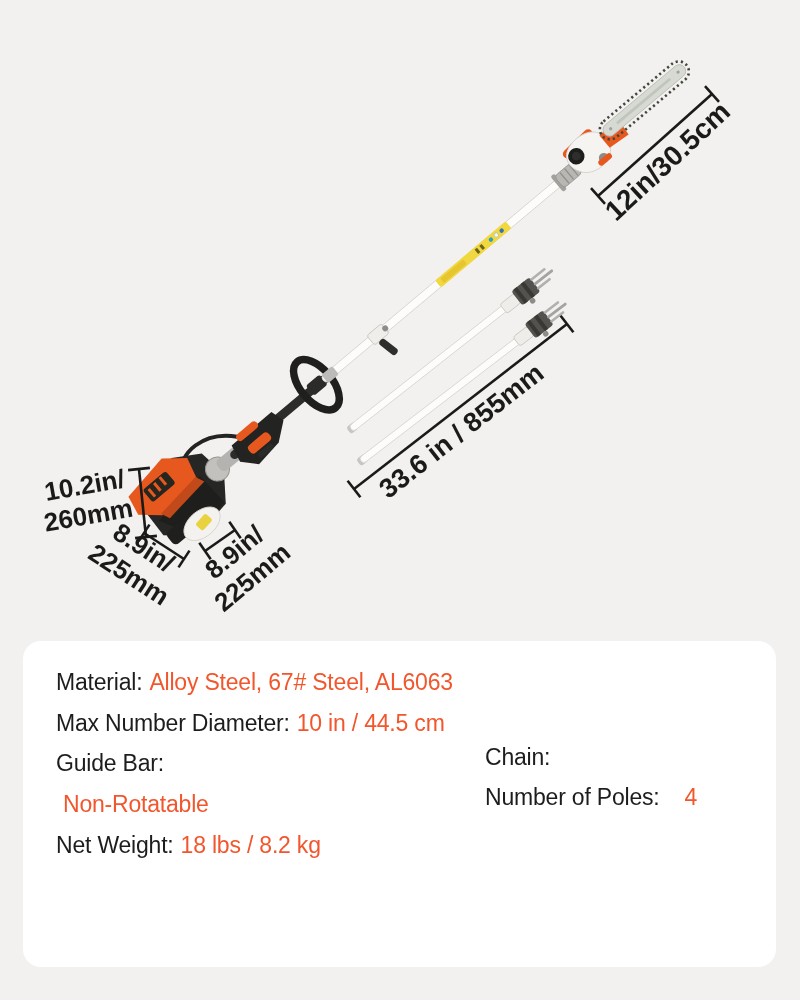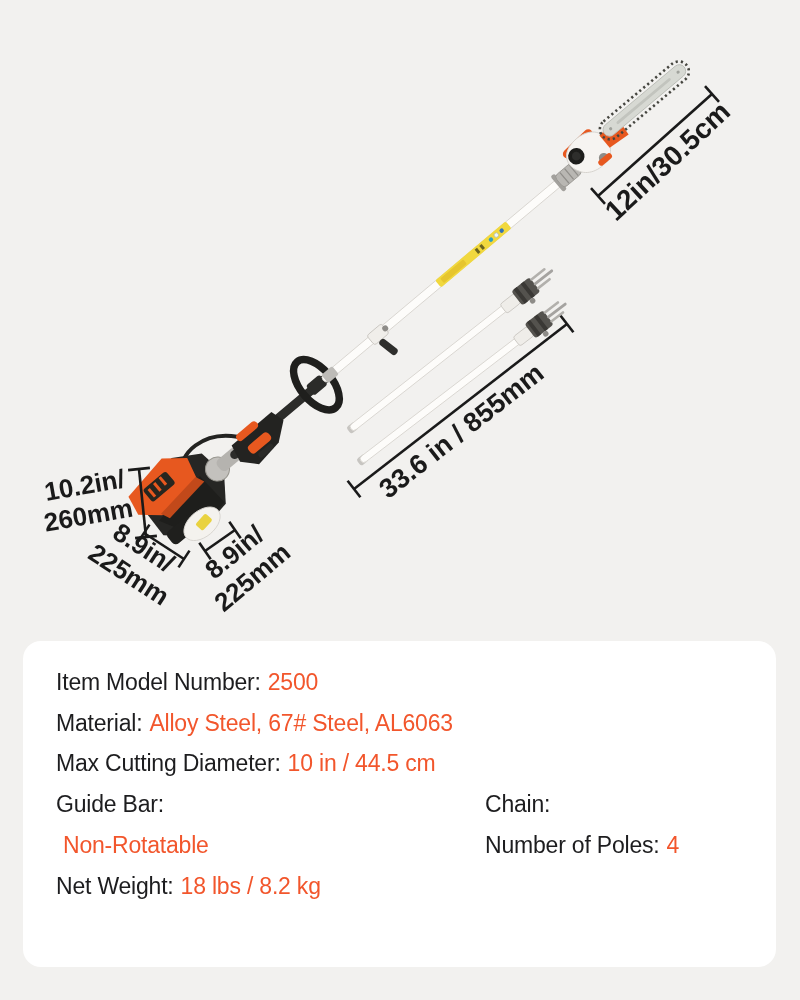--- a/index.html
+++ b/index.html
@@ -20,21 +20,21 @@
     box-sizing:border-box;padding:21px 0 0 33px;
   }
   .spec-row{
     position:relative;height:40.8px;display:flex;align-items:center;
     font-size:23px;letter-spacing:-0.2px;color:var(--ink,#1d1d1f);
     font-weight:500;white-space:nowrap;
   }
   .spec-value{color:var(--accent,#f2562c);margin-left:7px;}
   .spec-col-right{
     position:absolute;left:429px;top:0;height:100%;
-    display:flex;align-items:center;
+    display:flex;align-items:flex-start;gap:18px;
   }
 </style>
 </head>
 <body>
 
 <div class="stage">
 
   <svg class="product" width="800" height="640" viewBox="0 0 800 640">
 
     <g transform="translate(351,429) rotate(-38.2)">
@@ -173,32 +173,28 @@
       <line x1="205" y1="551" x2="235" y2="530"></line>
       <line x1="210.7" y1="559.2" x2="199.3" y2="542.8"></line>
       <line x1="240.7" y1="538.2" x2="229.3" y2="521.8"></line>
     </g>
     <text class="dim-label" x="240" y="559" font-size="26" text-anchor="middle" transform="rotate(-40 240 559)">8.9in/</text>
     <text class="dim-label" x="258" y="584" font-size="26" text-anchor="middle" transform="rotate(-40 258 584)">225mm</text>
   </svg>
 
   <div class="panel">
 
-    <div class="spec-row">
-      <span class="spec-label">Item Model Number:</span>
-      <span class="spec-value">2500</span>
-    </div>
 
     <div class="spec-row">
       <span class="spec-label">Material:</span>
       <span class="spec-value">Alloy Steel, 67# Steel, AL6063</span>
     </div>
 
     <div class="spec-row">
-      <span class="spec-label">Max Cutting Diameter:</span>
+      <span class="spec-label">Max Number Diameter:</span>
       <span class="spec-value">10 in / 44.5 cm</span>
     </div>
 
 
     <div class="spec-row">
       <span class="spec-label">Guide Bar:</span>
       <span class="spec-col-right">
         <span class="spec-label">Chain:</span>
       </span>
     </div>

